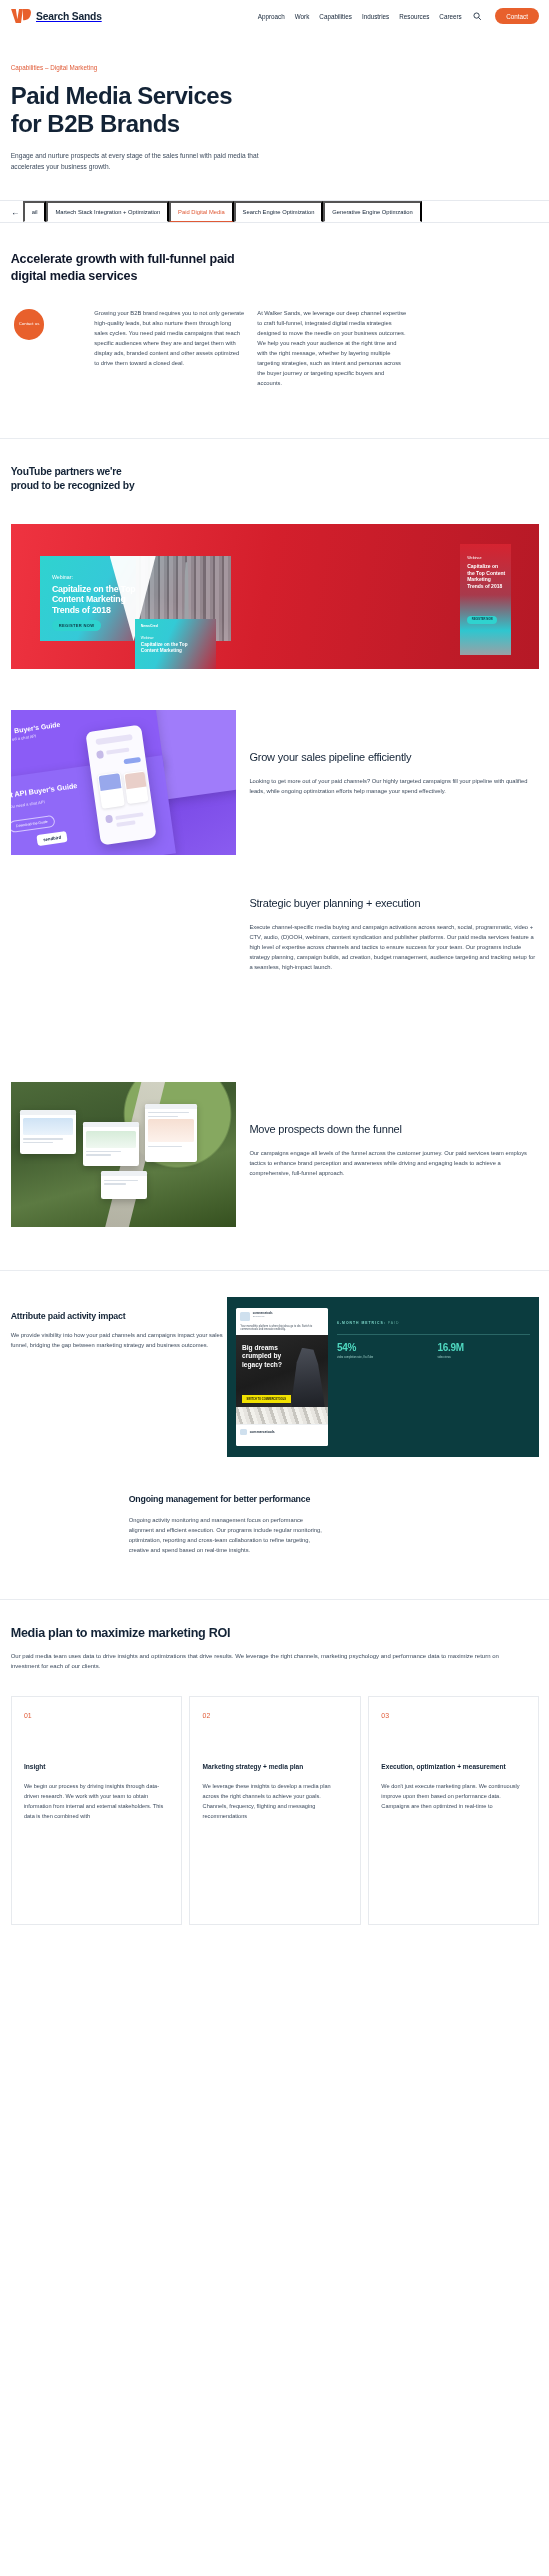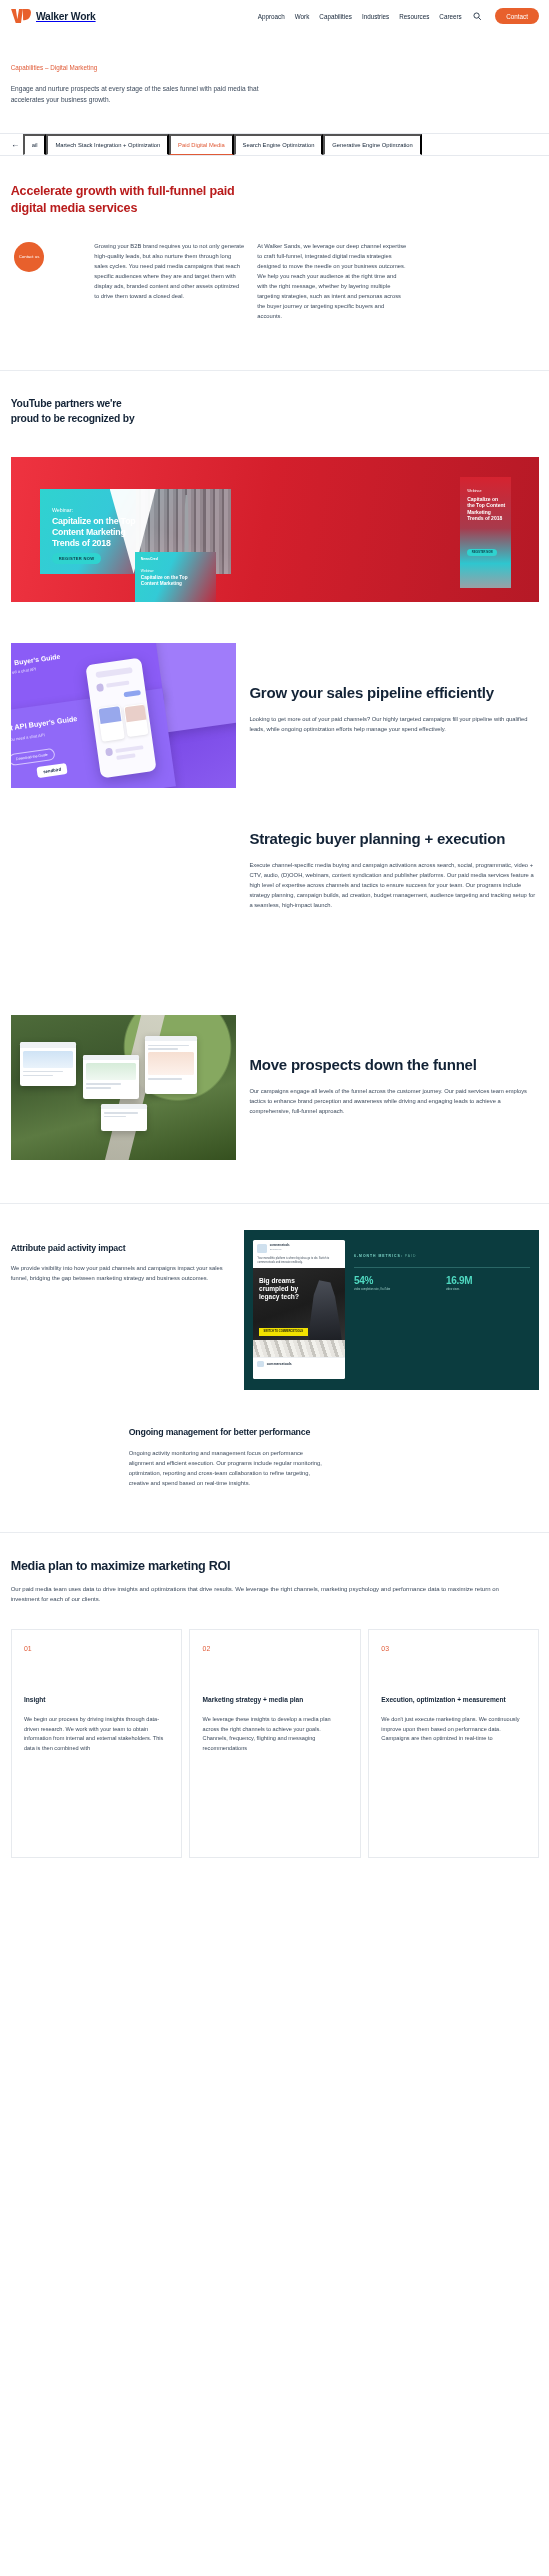--- a/index.html
+++ b/index.html
@@ -74,21 +74,21 @@
     font-size: 5.8px; color: #132336; white-space: nowrap;
     border-bottom: 1.5px solid transparent; cursor: pointer;
     background: none; font-family: inherit;
   }
   .tab.active { color: #e05a36; border-bottom-color: #e05a36; }
 
   
   .accelerate { padding: 27.5px 10.7px 0; }
   .accelerate h2 {
     font-size: 12.6px; line-height: 1.35; font-weight: 700;
-    letter-spacing: -0.2px; max-width: 260px; color: #b91c1c;
+    letter-spacing: -0.2px; max-width: 260px; color: #0f172a;
   }
   .accel-body {
     margin-top: 24.4px; display: flex; gap: 0; align-items: flex-start;
   }
   .contact-bubble {
     width: 30.5px; height: 30.5px; border-radius: 50%;
     background: #e8602c; color: #fff;
     display: flex; align-items: center; justify-content: center;
     text-align: center; font-size: 4.3px; line-height: 1.45;
     flex: none; margin-left: 3.1px;
@@ -171,21 +171,21 @@
   }
 
   
   .split {
     display: flex; align-items: flex-start; gap: 13.7px;
     margin-top: 41px; padding: 0 10.7px;
   }
   .split-media { width: 225px; height: 145px; flex: none; overflow: hidden; position: relative; }
   .split-text { flex: 1; padding-top: 40px; }
   .split-text h3 {
-    font-size: 15px; line-height: 1.34; font-weight: 700;
+    font-size: 11px; line-height: 1.34; font-weight: 400;
     color: #132336; letter-spacing: -0.2px; margin-bottom: 10.7px;
   }
   .split-text p { font-size: 5.8px; line-height: 1.74; color: #3c4a5c; }
 
   
   .m-purple { background: linear-gradient(150deg,#7b45e8 0%,#6f3ce0 40%,#8a5cf0 100%); }
   .m-purple .sheet {
     position: absolute; background: #8b5cf6;
     transform: rotate(-8deg); box-shadow: 0 3.1px 10.7px rgba(0,0,0,.16);
   }
@@ -241,21 +241,21 @@
     box-shadow: 0 2.3px 7.6px rgba(0,0,0,.22); overflow: hidden;
   }
   .tile-hdr { height: 5.3px; background: #eef1f4; }
   .tile-body { padding: 3.1px; }
   .tile-line { height: 1.5px; background: #d9dfe6; border-radius: 0.8px; margin-bottom: 2.3px; }
   .tile-chart { height: 17px; background: linear-gradient(180deg,#cfe3f5,#eaf3fb); border-radius: 1.5px; }
 
   
   .dash-sec {
     margin-top: 43px; padding: 26px 10.7px 0; border-top: 0.8px solid #e9ecf0;
-    display: flex; gap: 19px; align-items: flex-start;
+    display: flex; gap: 2px; align-items: flex-start;
   }
   .dash-left { width: 214px; flex: none; padding-top: 13.7px; }
   .dash-left h3 {
     font-size: 8.8px; font-weight: 700; color: #132336; margin-bottom: 9.2px;
     letter-spacing: -0.2px;
   }
   .dash-left p { font-size: 5.8px; line-height: 1.74; color: #3c4a5c; }
   .dash-card {
     flex: 1; background: #0b3c3f; padding: 10.7px 9.2px; display: flex; gap: 9.2px;
     min-height: 160px;
@@ -340,41 +340,45 @@
 </style>
 </head>
 <body>
 
 <header class="site-header">
   <a class="brand" href="#">
     <svg class="logo-mark" viewBox="0 0 26 19">
       <path d="M0 0h6.2l2 13.5L10.4 0h5.1l-2.6 19H6.3z" fill="#e8602c"></path>
       <path d="M15.4 0H22c2.4 0 4 1.6 4 4.3 0 6.3-3.4 10.3-8.8 10.3h-1.4z" fill="#e8602c"></path>
     </svg>
-    <span class="brand-name">Walker Work</span>
+    <span class="brand-name">Search Sands</span>
   </a>
   <nav class="main-nav">
     <a class="nav-link" href="#">Approach</a>
     <a class="nav-link" href="#">Work</a>
     <a class="nav-link" href="#">Capabilities</a>
     <a class="nav-link" href="#">Industries</a>
     <a class="nav-link" href="#">Resources</a>
     <a class="nav-link" href="#">Careers</a>
     <button class="search-btn">
       <svg width="8.4" height="8.4" viewBox="0 0 16 16" fill="none" stroke="#132336" stroke-width="1.6">
         <circle cx="6.8" cy="6.8" r="5"></circle>
           <line x1="10.6" y1="10.6" x2="15" y2="15"></line>
       </svg>
     </button>
     <button class="contact-btn">Contact</button>
   </nav>
 </header>
 
 <section class="hero">
   <div class="eyebrow">Capabilities – Digital Marketing</div>
+  <h1>
+    <span>Paid Media Services</span><br>
+    <span>for B2B Brands</span>
+  </h1>
   <p class="hero-desc">Engage and nurture prospects at every stage of the sales funnel with paid media that accelerates your business growth.</p>
 </section>
 
 <nav class="tabbar">
   <button class="tab-back">←</button>
   <button class="tab">ail</button>
   <button class="tab">Martech Stack Integration + Optimization</button>
   <button class="tab active">Paid Digital Media</button>
   <button class="tab">Search Engine Optimization</button>
   <button class="tab">Generative Engine Optimzation</button>

